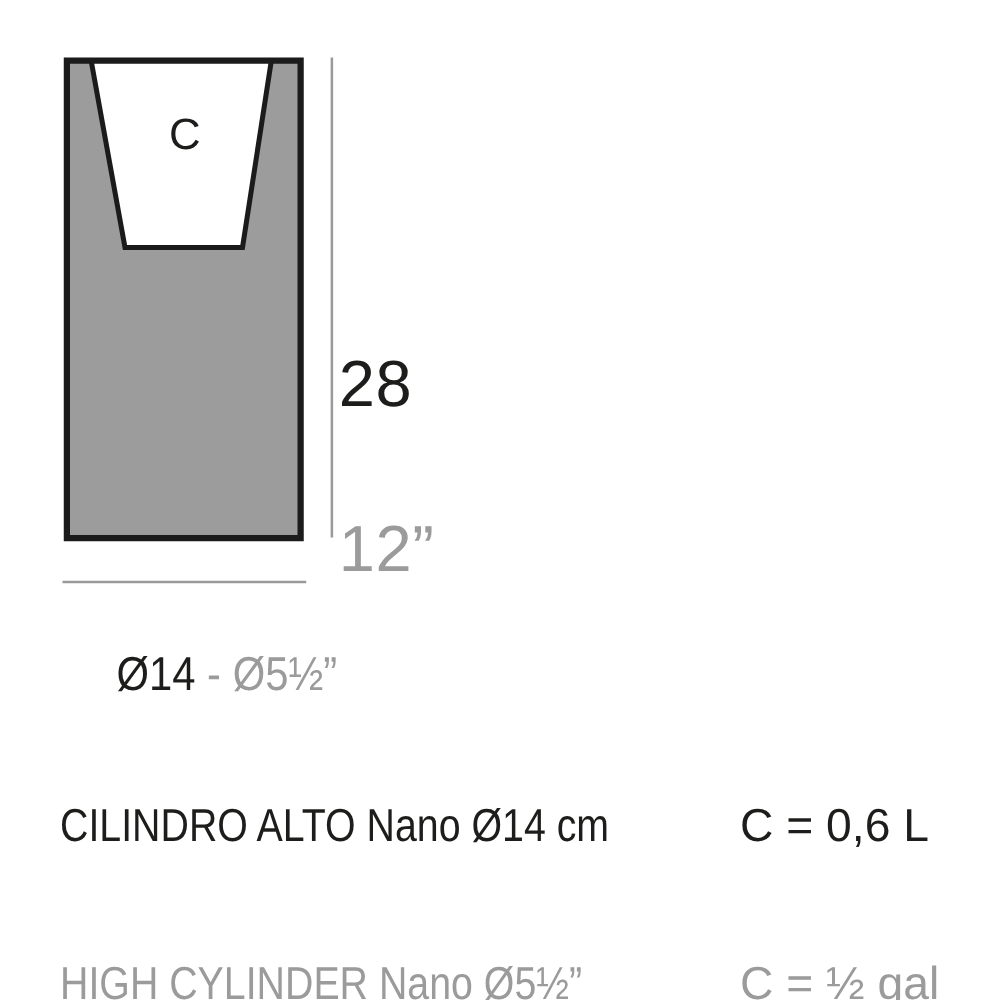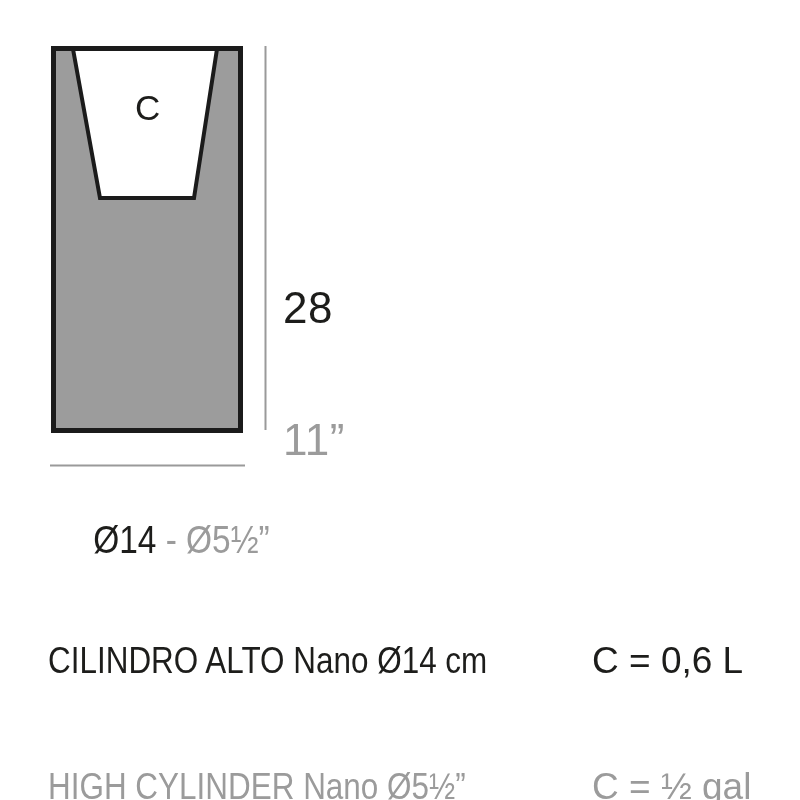--- a/index.html
+++ b/index.html
@@ -27,23 +27,23 @@
   .cavity-label {
     left: 131px;
     top: 90px;
     width: 34px;
     text-align: center;
     font-size: 35px;
     line-height: 35px;
     letter-spacing: 0.5px;
   }
   .h-dims {
-    left: 283px;
+    left: 271px;
     top: 198px;
-    font-size: 44px;
+    font-size: 52px;
     line-height: 44px;
     letter-spacing: 0.5px;
   }
   .dia-dims {
     left: 56px;
     top: 480px;
     font-size: 38px;
     line-height: 40px;
     transform: scaleX(0.88);
     transform-origin: 0 0;
@@ -80,21 +80,21 @@
 
     <line x1="265.5" y1="46" x2="265.5" y2="430" stroke-width="2" stroke="#9a9a9a"></line>
 
     <line x1="50" y1="465.5" x2="245" y2="465.5" stroke-width="2" stroke="#9a9a9a"></line>
   </svg>
 
   <div class="label cavity-label ink">C</div>
 
   <div class="label h-dims">
     <div class="ink">28</div>
-    <div class="muted">11”</div>
+    <div class="muted">12”</div>
   </div>
 
   <div class="label dia-dims">
     <span class="ink">Ø14</span><span class="muted"> - </span><span class="muted">Ø5½”</span>
   </div>
 
   <div class="label product-block">
     <div class="line ink">CILINDRO ALTO Nano Ø14 cm</div>
     <div class="line muted">HIGH CYLINDER Nano Ø5½”</div>
   </div>

